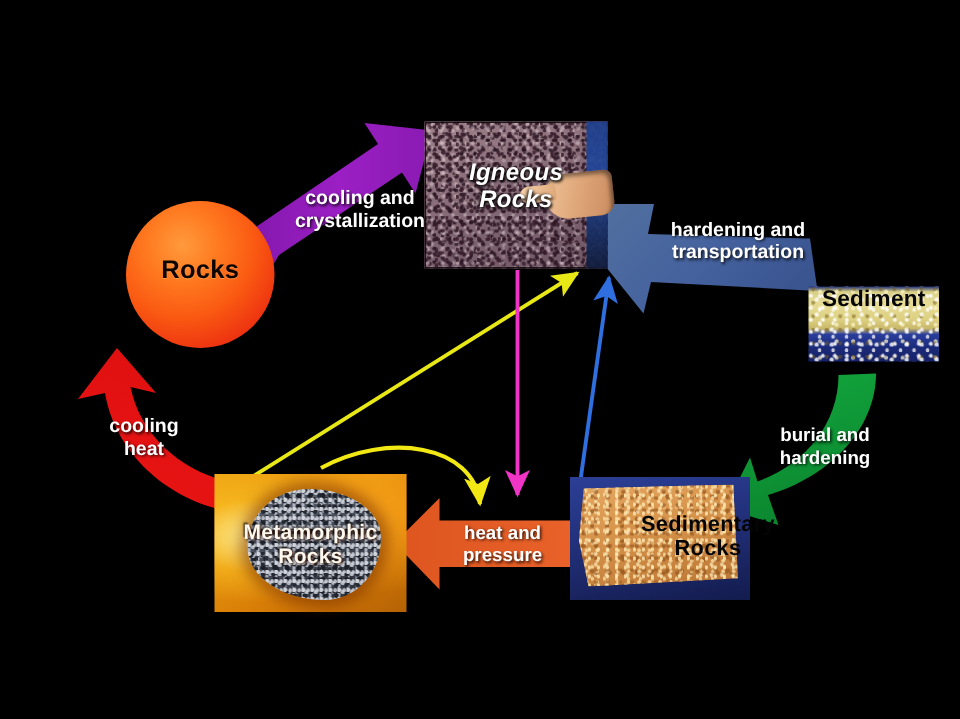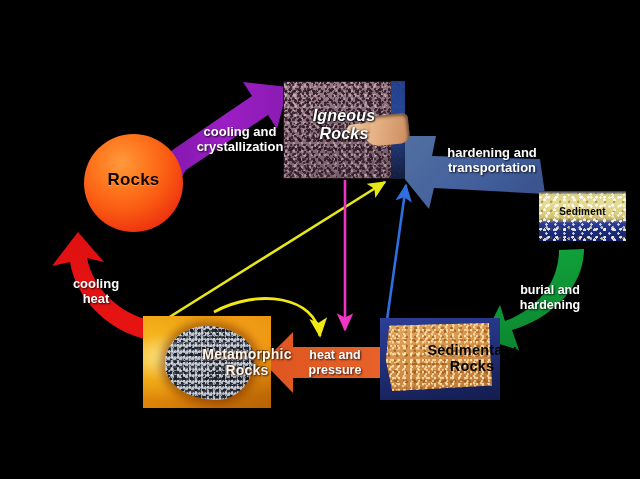--- a/index.html
+++ b/index.html
@@ -122,23 +122,23 @@
     background:
       radial-gradient(circle at 20% 78%, rgba(255,255,255,0.85) 0 1.2px, transparent 1.5px),
       radial-gradient(circle at 55% 88%, rgba(255,255,255,0.8) 0 1.3px, transparent 1.6px),
       radial-gradient(circle at 82% 72%, rgba(255,255,255,0.75) 0 1.1px, transparent 1.4px),
       radial-gradient(circle at 35% 20%, rgba(120,95,30,0.5) 0 1.2px, transparent 1.5px),
       radial-gradient(circle at 70% 32%, rgba(255,248,200,0.7) 0 1.2px, transparent 1.5px),
       linear-gradient(180deg, #1f2f7a 0%, #d8cf86 7%, #e6dc96 22%, #ddd081 44%, #c9b86a 56%, #2a3d9c 64%, #1b2a78 82%, #162269 100%);
     background-size: 8px 8px, 10px 10px, 9px 9px, 9px 9px, 11px 11px, 100% 100%;
   }
   #sediment .node-label {
-    top: 15px;
+    top: 1px;
     color: #060606;
-    font-size: 10px;
+    font-size: 15px;
   }
   
   #sedimentary {
     left: 380px;
     top: 318px;
     width: 120px;
     height: 82px;
     background: linear-gradient(170deg, #2b3f96 0%, #22307a 45%, #131c4e 100%);
   }
   .sed-block {
@@ -195,21 +195,20 @@
       linear-gradient(155deg, #5e6470 0%, #4a505c 35%, #3a3f4a 70%, #2a2e38 100%);
     background-size: 6px 6px, 7px 7px, 6px 6px, 8px 8px, 6px 6px, 7px 7px, 6px 6px, 8px 8px, 100% 100%;
     border-radius: 46% 54% 42% 58% / 52% 44% 56% 48%;
     box-shadow: 0 0 9px 5px rgba(120,45,0,0.55);
   }
   #metamorphic .node-label {
     top: 31px;
     color: #fdf8ee;
     font-size: 14px;
     text-shadow: 1px 1px 2px rgba(60,20,0,0.95), -1px -1px 1px rgba(0,0,0,0.6);
-    padding-left: 40px;
   }
   
   .arrow-label {
     position: absolute;
     text-align: center;
     font-weight: bold;
     line-height: 1.16;
     pointer-events: none;
     white-space: nowrap;
   }

